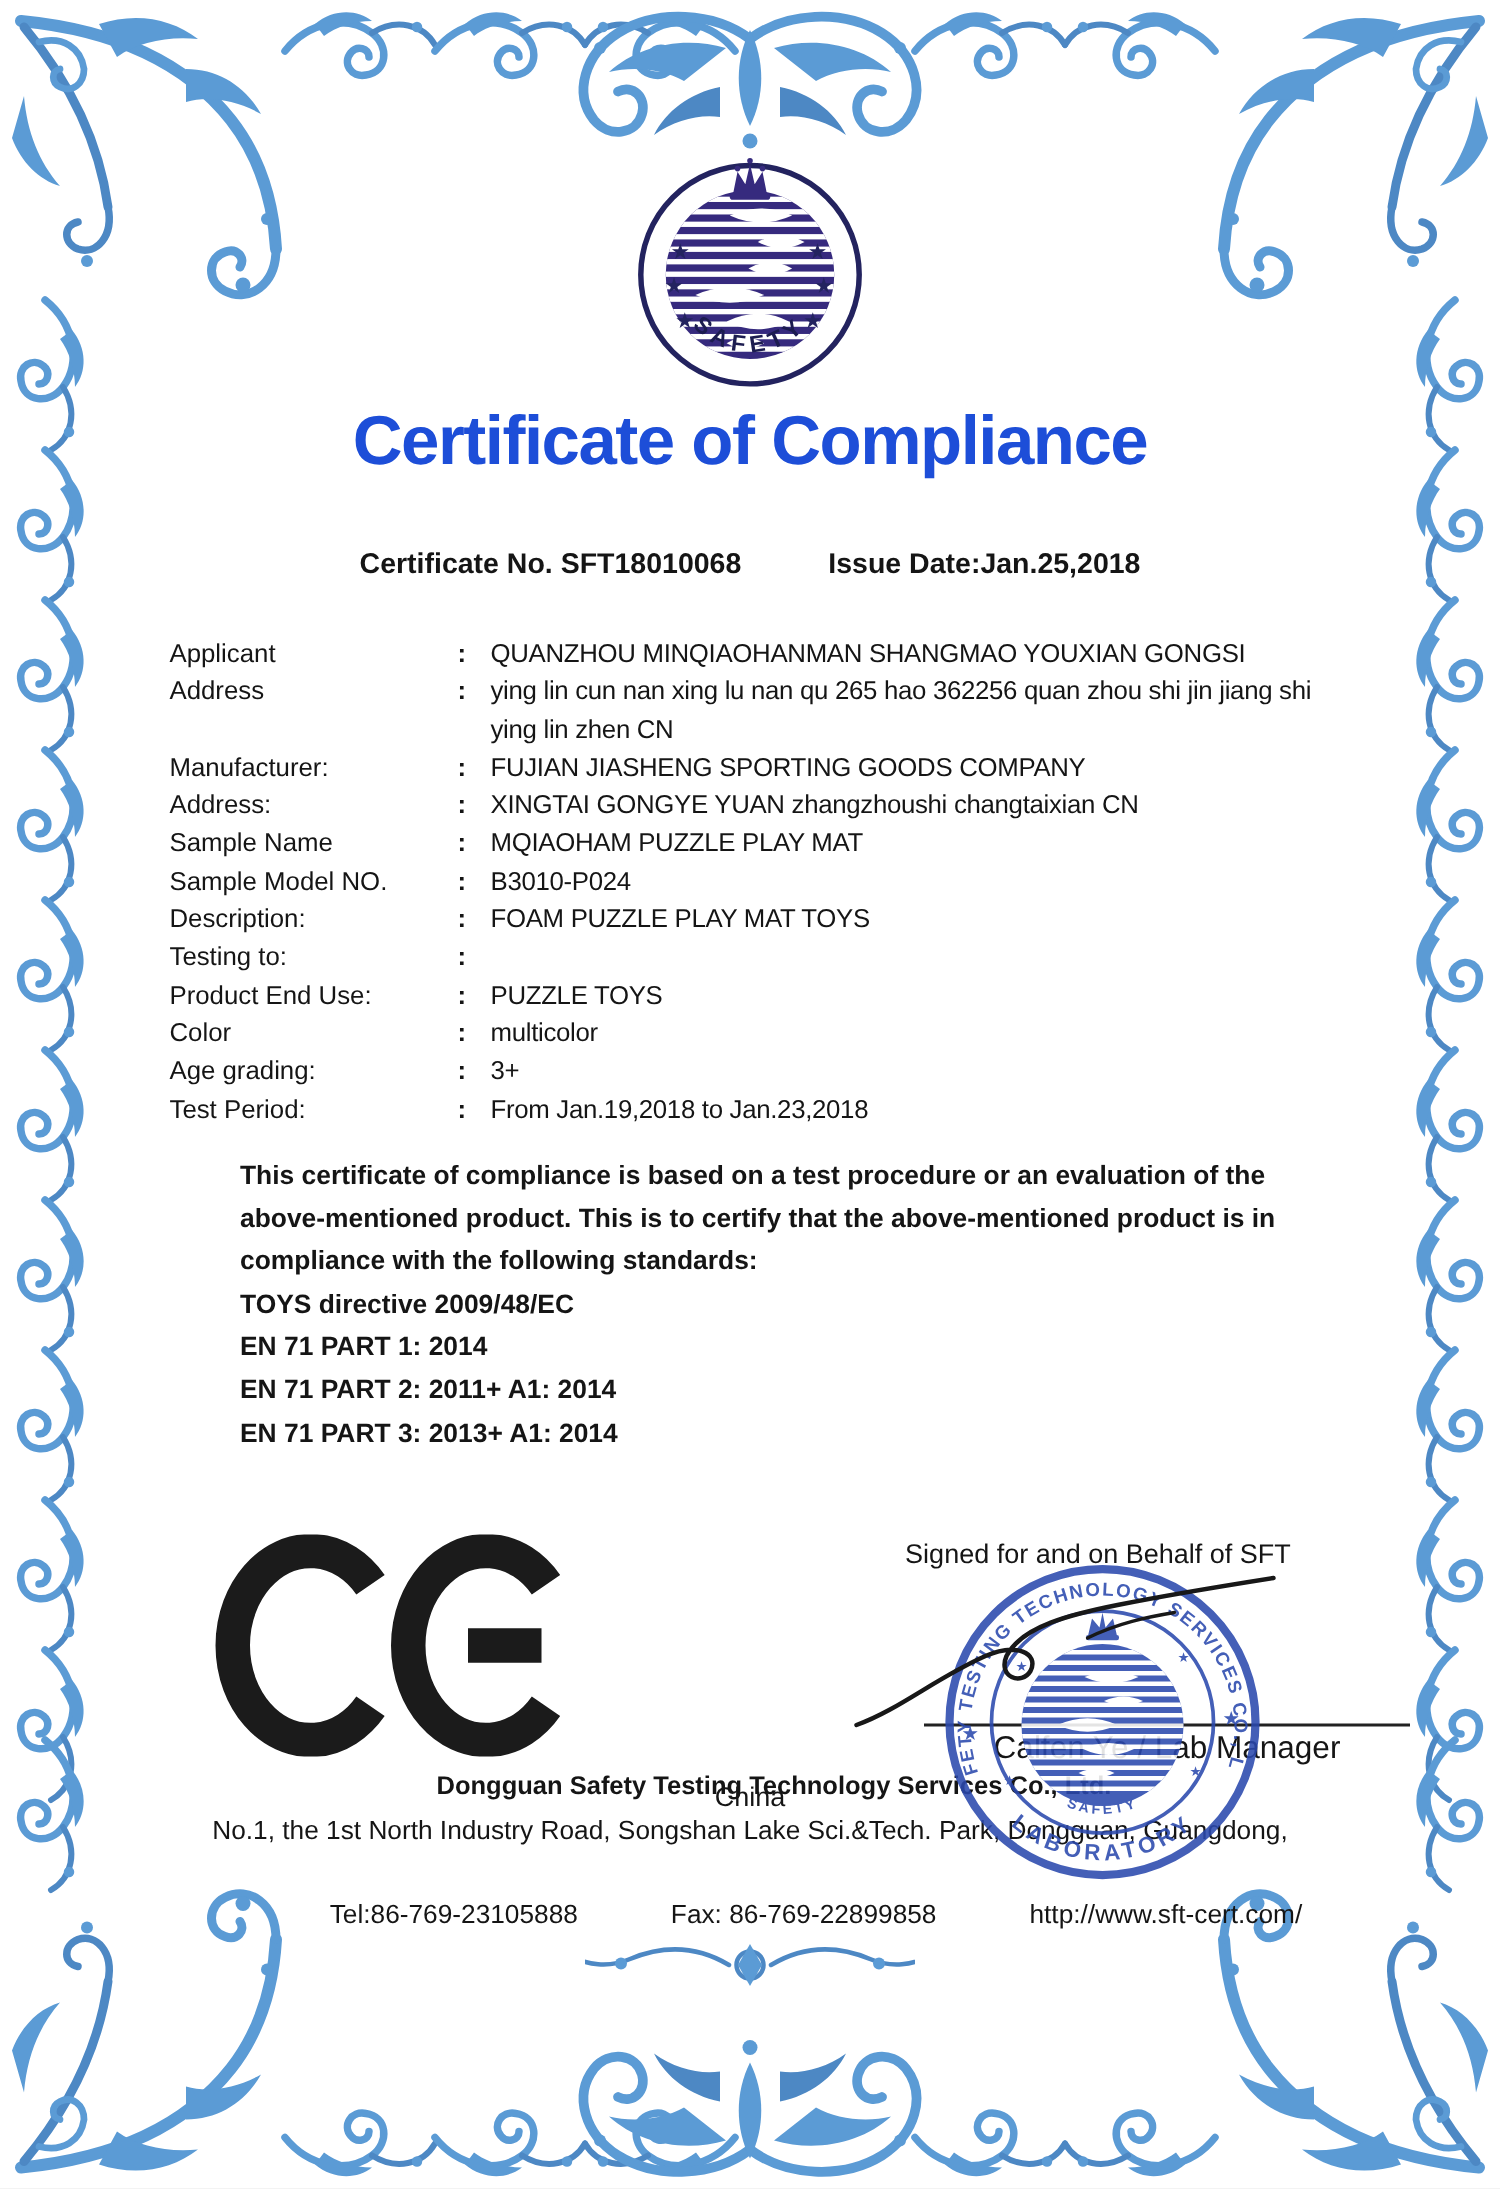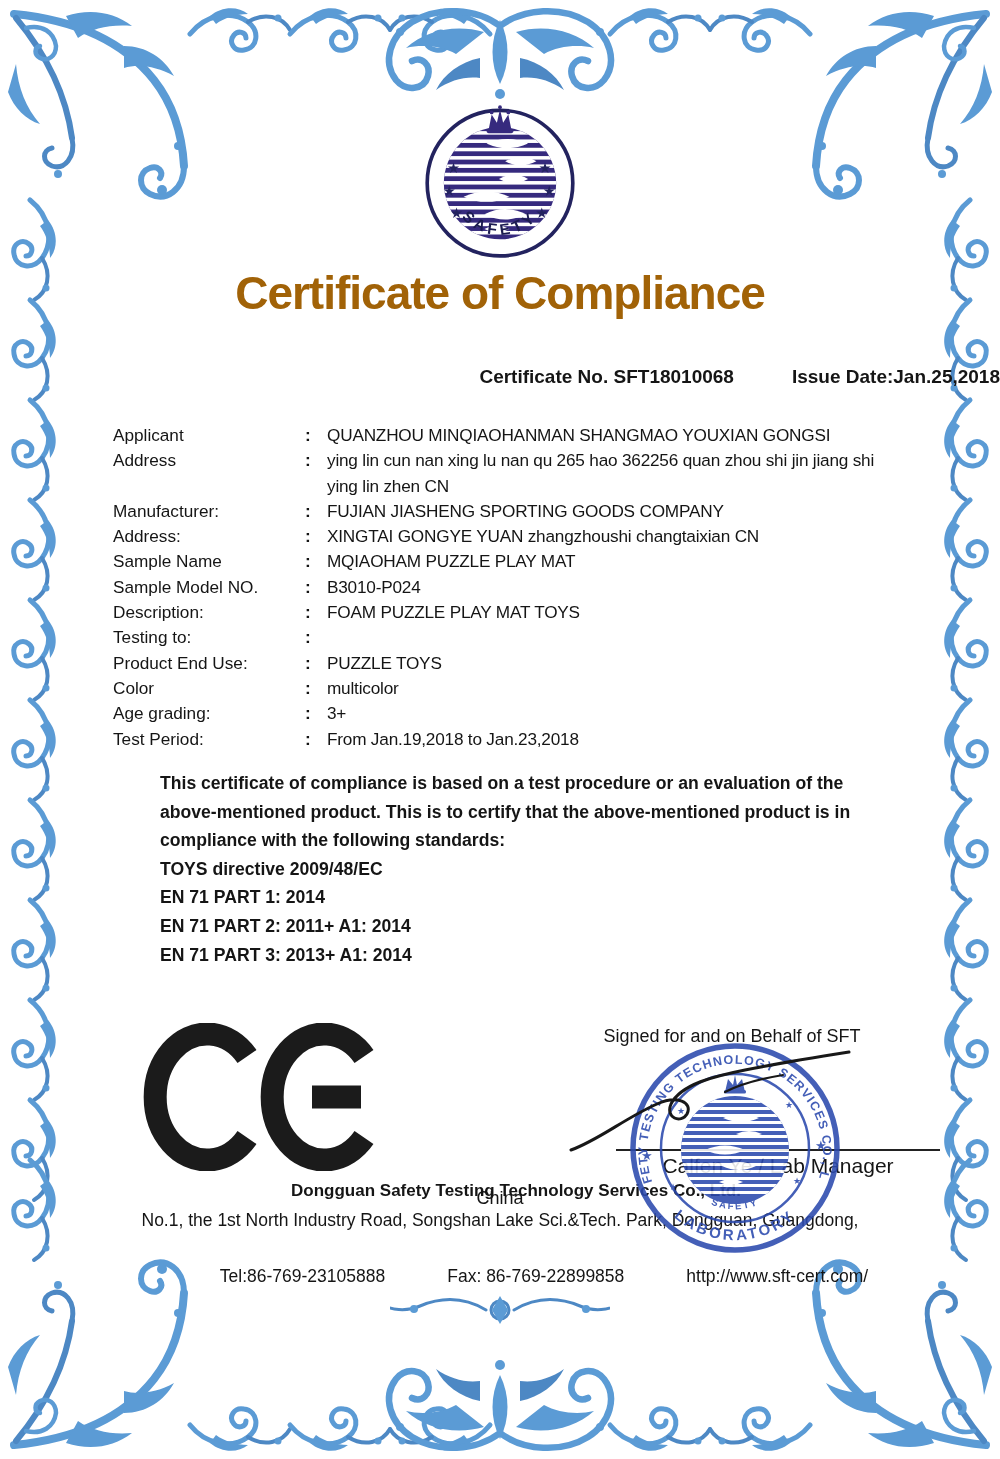--- a/index.html
+++ b/index.html
@@ -7,24 +7,24 @@
     position:relative;width:1000px;height:1459px;margin:0 auto;
     background:#ffffff;font-family:"Liberation Sans",sans-serif;color:#151515;
     overflow:hidden;
   }
   .abs{position:absolute;}
   .border-svg{position:absolute;left:0;top:0;z-index:1;}
   .content{position:absolute;left:0;top:0;width:1000px;height:1459px;z-index:2;}
   .logo-wrap{left:422px;top:102px;width:156px;height:156px;}
   .title{
     left:0;top:266px;width:1000px;text-align:center;
-    font-size:46px;font-weight:bold;letter-spacing:-1px;margin:0;color:#a16207;
+    font-size:46px;font-weight:bold;letter-spacing:-1px;margin:0;color:#1d4ed8;
   }
   .meta-line{
-    left:0;top:366px;width:1000px;display:flex;justify-content:flex-end;gap:58px;
+    left:0;top:366px;width:1000px;display:flex;justify-content:center;gap:58px;
     font-size:19px;font-weight:bold;
   }
   .fields{left:113px;top:423px;width:790px;font-size:17.2px;}
   .field-row{display:flex;align-items:flex-start;line-height:25.3px;}
   .f-label{width:192px;font-weight:normal;flex:none;}
   .f-colon{width:22px;font-weight:bold;flex:none;}
   .f-value{width:566px;font-weight:400;letter-spacing:-0.2px;}
   .statement{left:128px;top:769px;width:770px;font-size:17.6px;font-weight:bold;}
   .st-line{line-height:28.6px;white-space:nowrap;margin-left:32px;}
   .signed-for{left:596px;top:1026px;width:272px;text-align:center;font-size:18px;}

